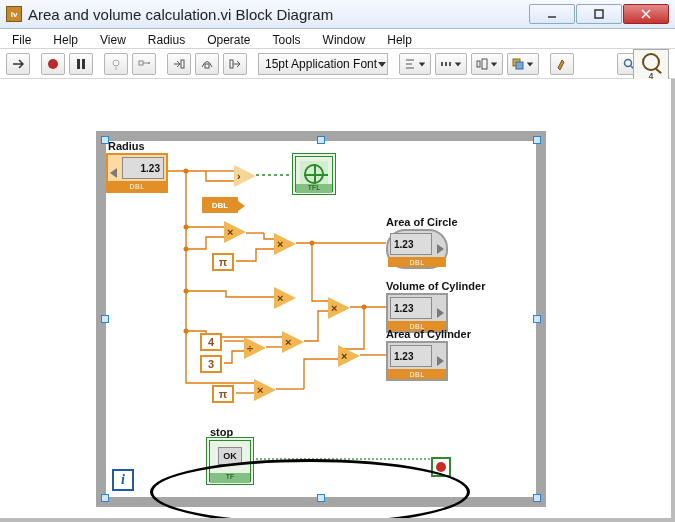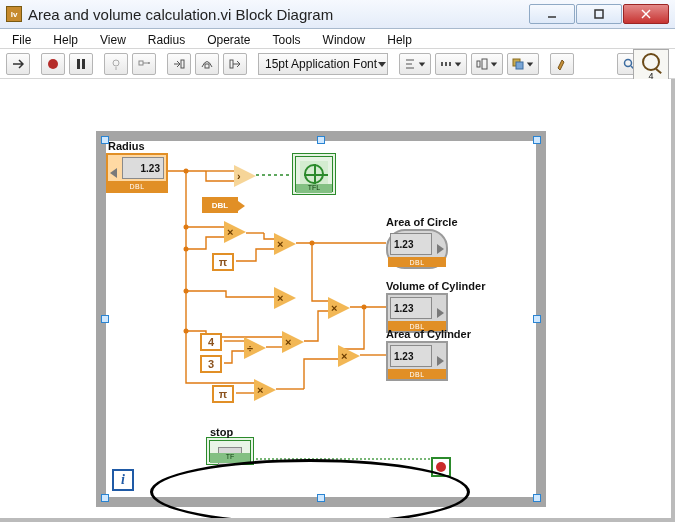--- a/index.html
+++ b/index.html
@@ -70,21 +70,21 @@
   .probe::after { content:""; position:absolute; right:-9px; top:2px; width:0;height:0;border-top:5px solid transparent;border-bottom:5px solid transparent;border-left:7px solid #e18f26;}
 
   
   .express { position:absolute; width:44px; height:42px; border:4px double #2b8a2b; background:#e6f3e3; }
   .express .middle{ position:absolute; inset:4px; background:#d4ecd0; display:flex;align-items:center;justify-content:center;}
   .express .middle .wheel { width:20px;height:20px;border:2px solid #2b8a2b;border-radius:50%;position:relative;}
   .express .middle .wheel::before{content:"";position:absolute;left:8px;top:-2px;width:2px;height:24px;background:#2b8a2b;}
   .express .middle .wheel::after{content:"";position:absolute;top:8px;left:-2px;width:24px;height:2px;background:#2b8a2b;}
   .express .foot { position:absolute; left:0;right:0;bottom:-2px; height:9px; background:#83c083; font-size:7px; color:#0c3b0c; text-align:center;}
 
-  .stopctl { position:absolute; width:48px; height:28px; border:4px double #2b8a2b; background:#e9f4e7;}
+  .stopctl { position:absolute; width:48px; height:48px; border:4px double #2b8a2b; background:#e9f4e7;}
   .stopctl .btn{ position:absolute; left:8px; top:6px; right:8px; height:18px; background:#d8d8d8; border:1px solid #8a8a8a; font-size:9px; font-weight:bold; display:flex;align-items:center;justify-content:center;}
   .stopctl .foot{ position:absolute; left:0;right:0;bottom:-2px;height:10px;background:#83c083;font-size:7px;color:#0c3b0c;text-align:center;}
   .stopctl .head{ position:absolute; top:-15px; left:0; font-size:11px; font-weight:bold;}
 
   svg.wires { position:absolute; left:0; top:0; width:100%; height:100%; pointer-events:none;}
   .wo { stroke:#df7a12; stroke-width:1.4; fill:none; }
   .wb { stroke:#4c9f4a; stroke-width:1.4; fill:none; }
   .wg { stroke:#2b8a2b; stroke-width:1.6; stroke-dasharray:3 3; fill:none;}
   .jdot { fill:#df7a12; }
 

